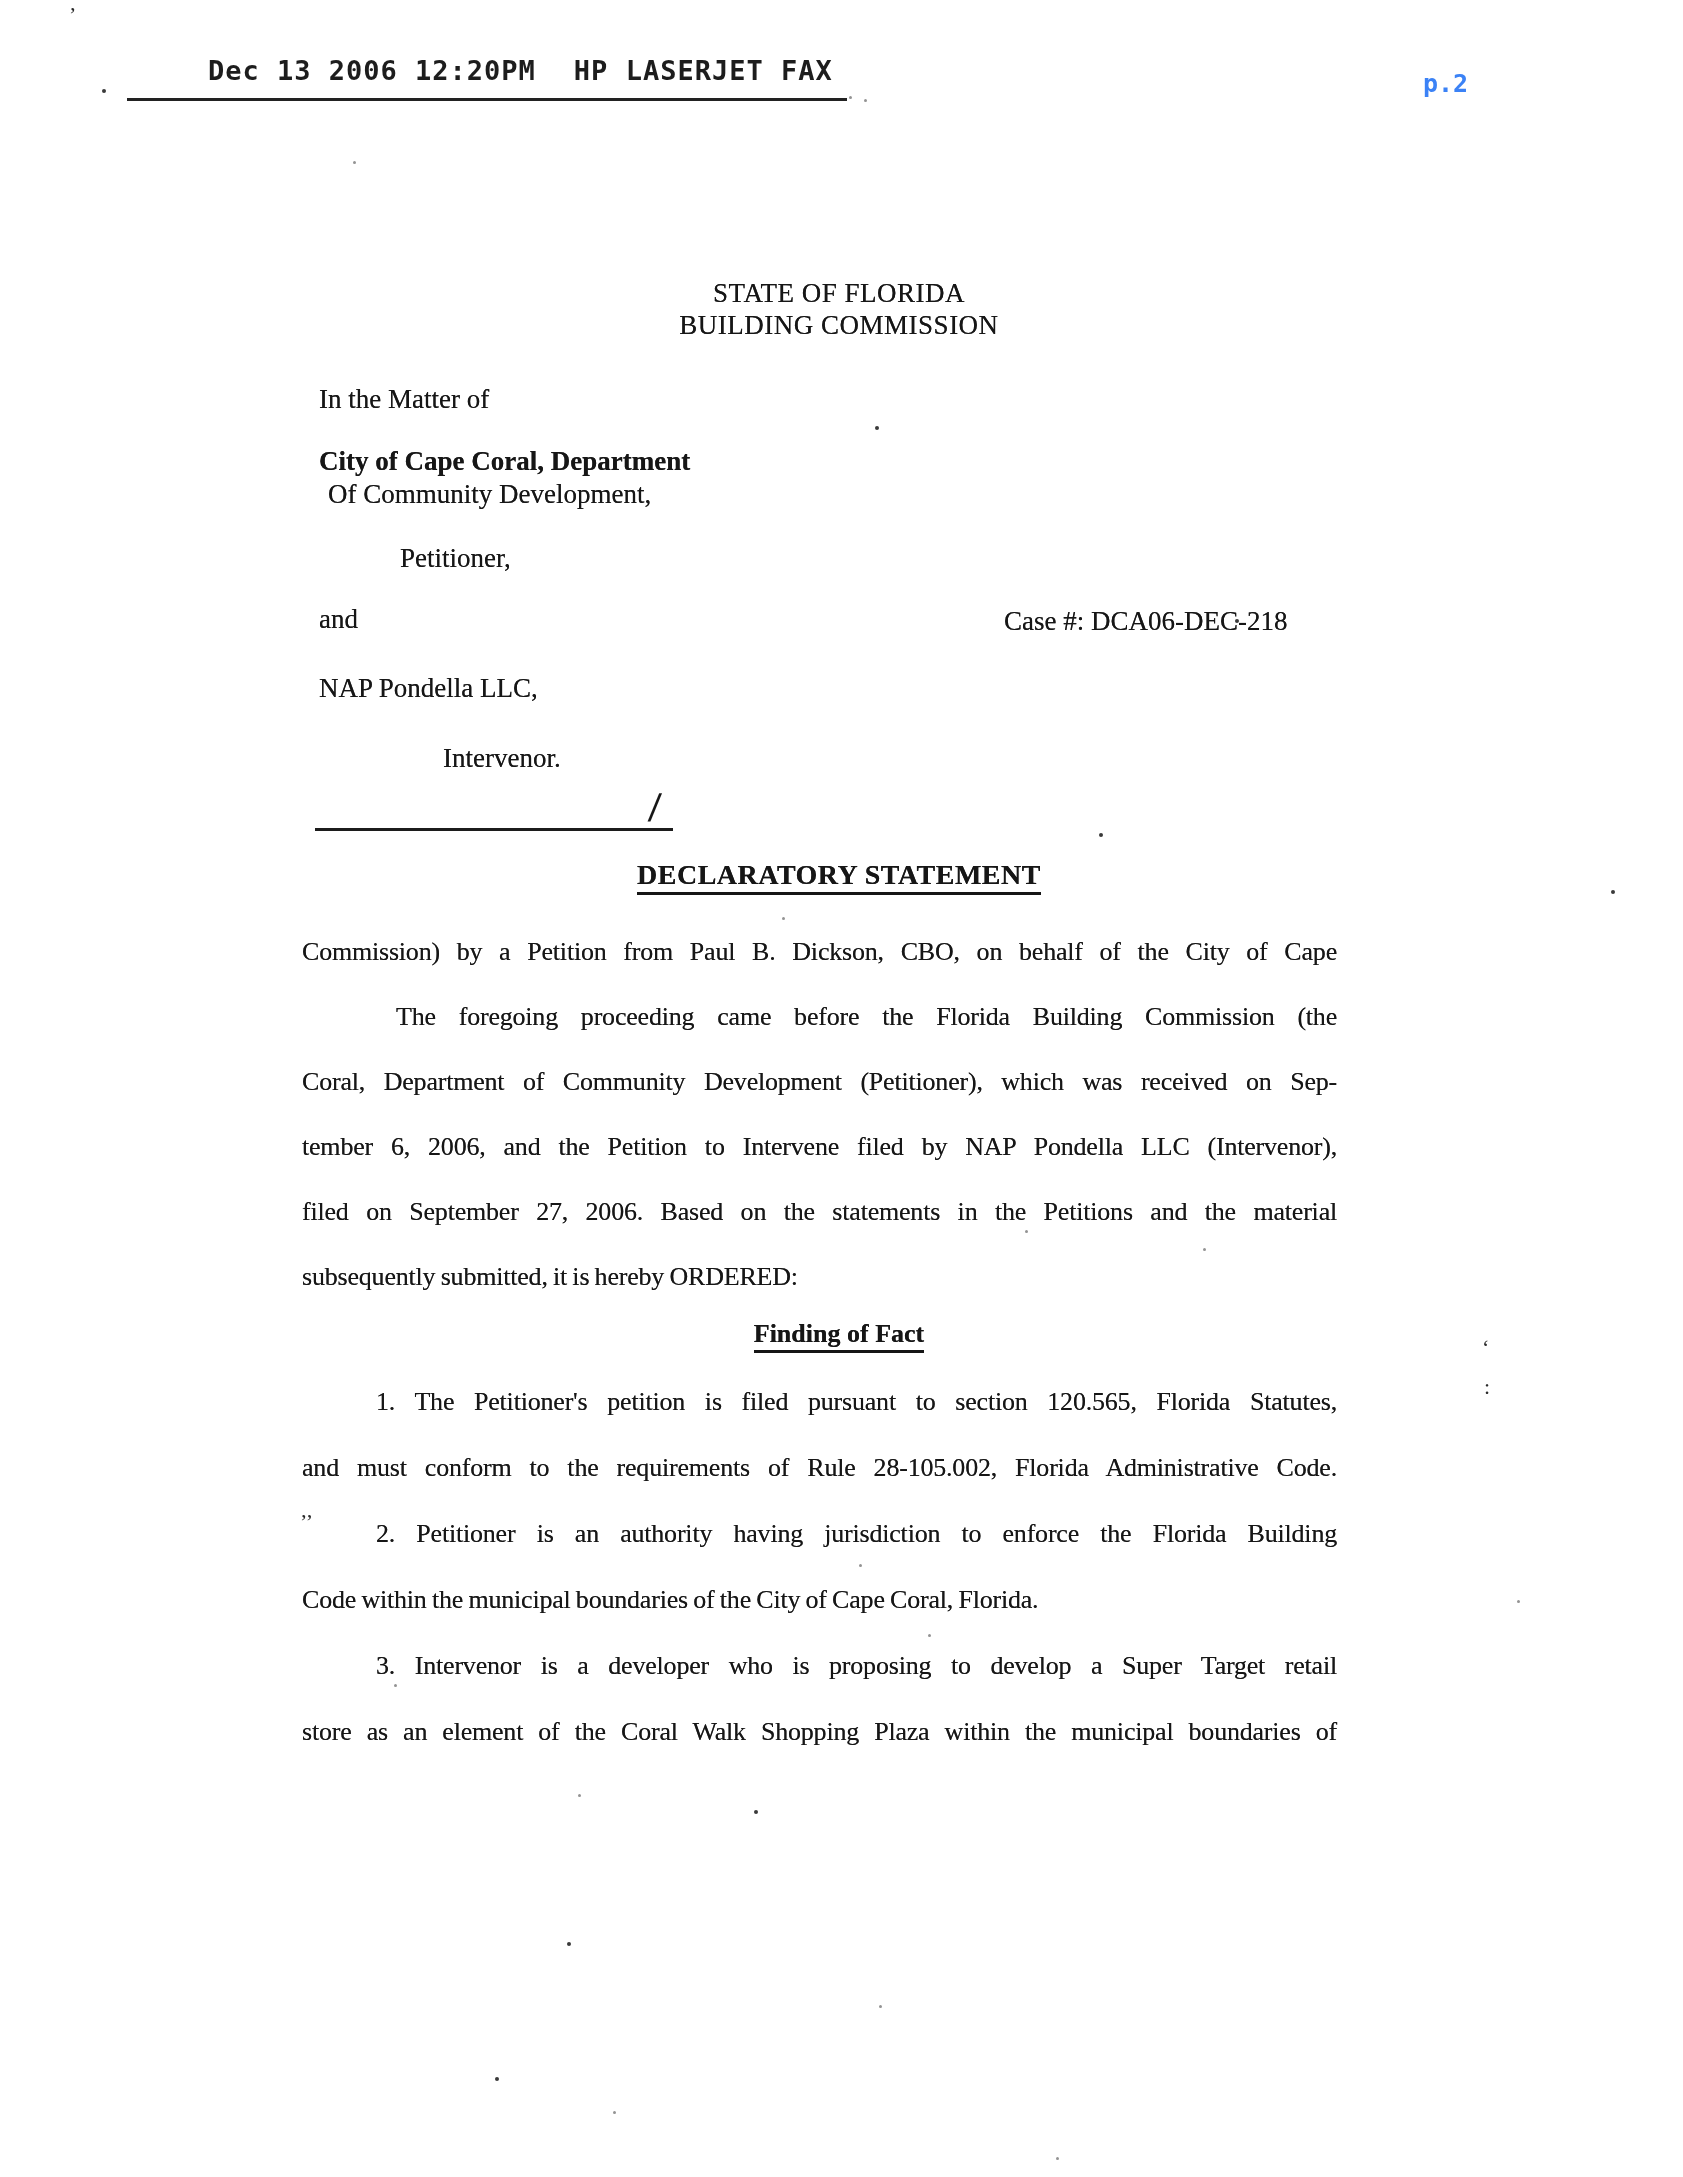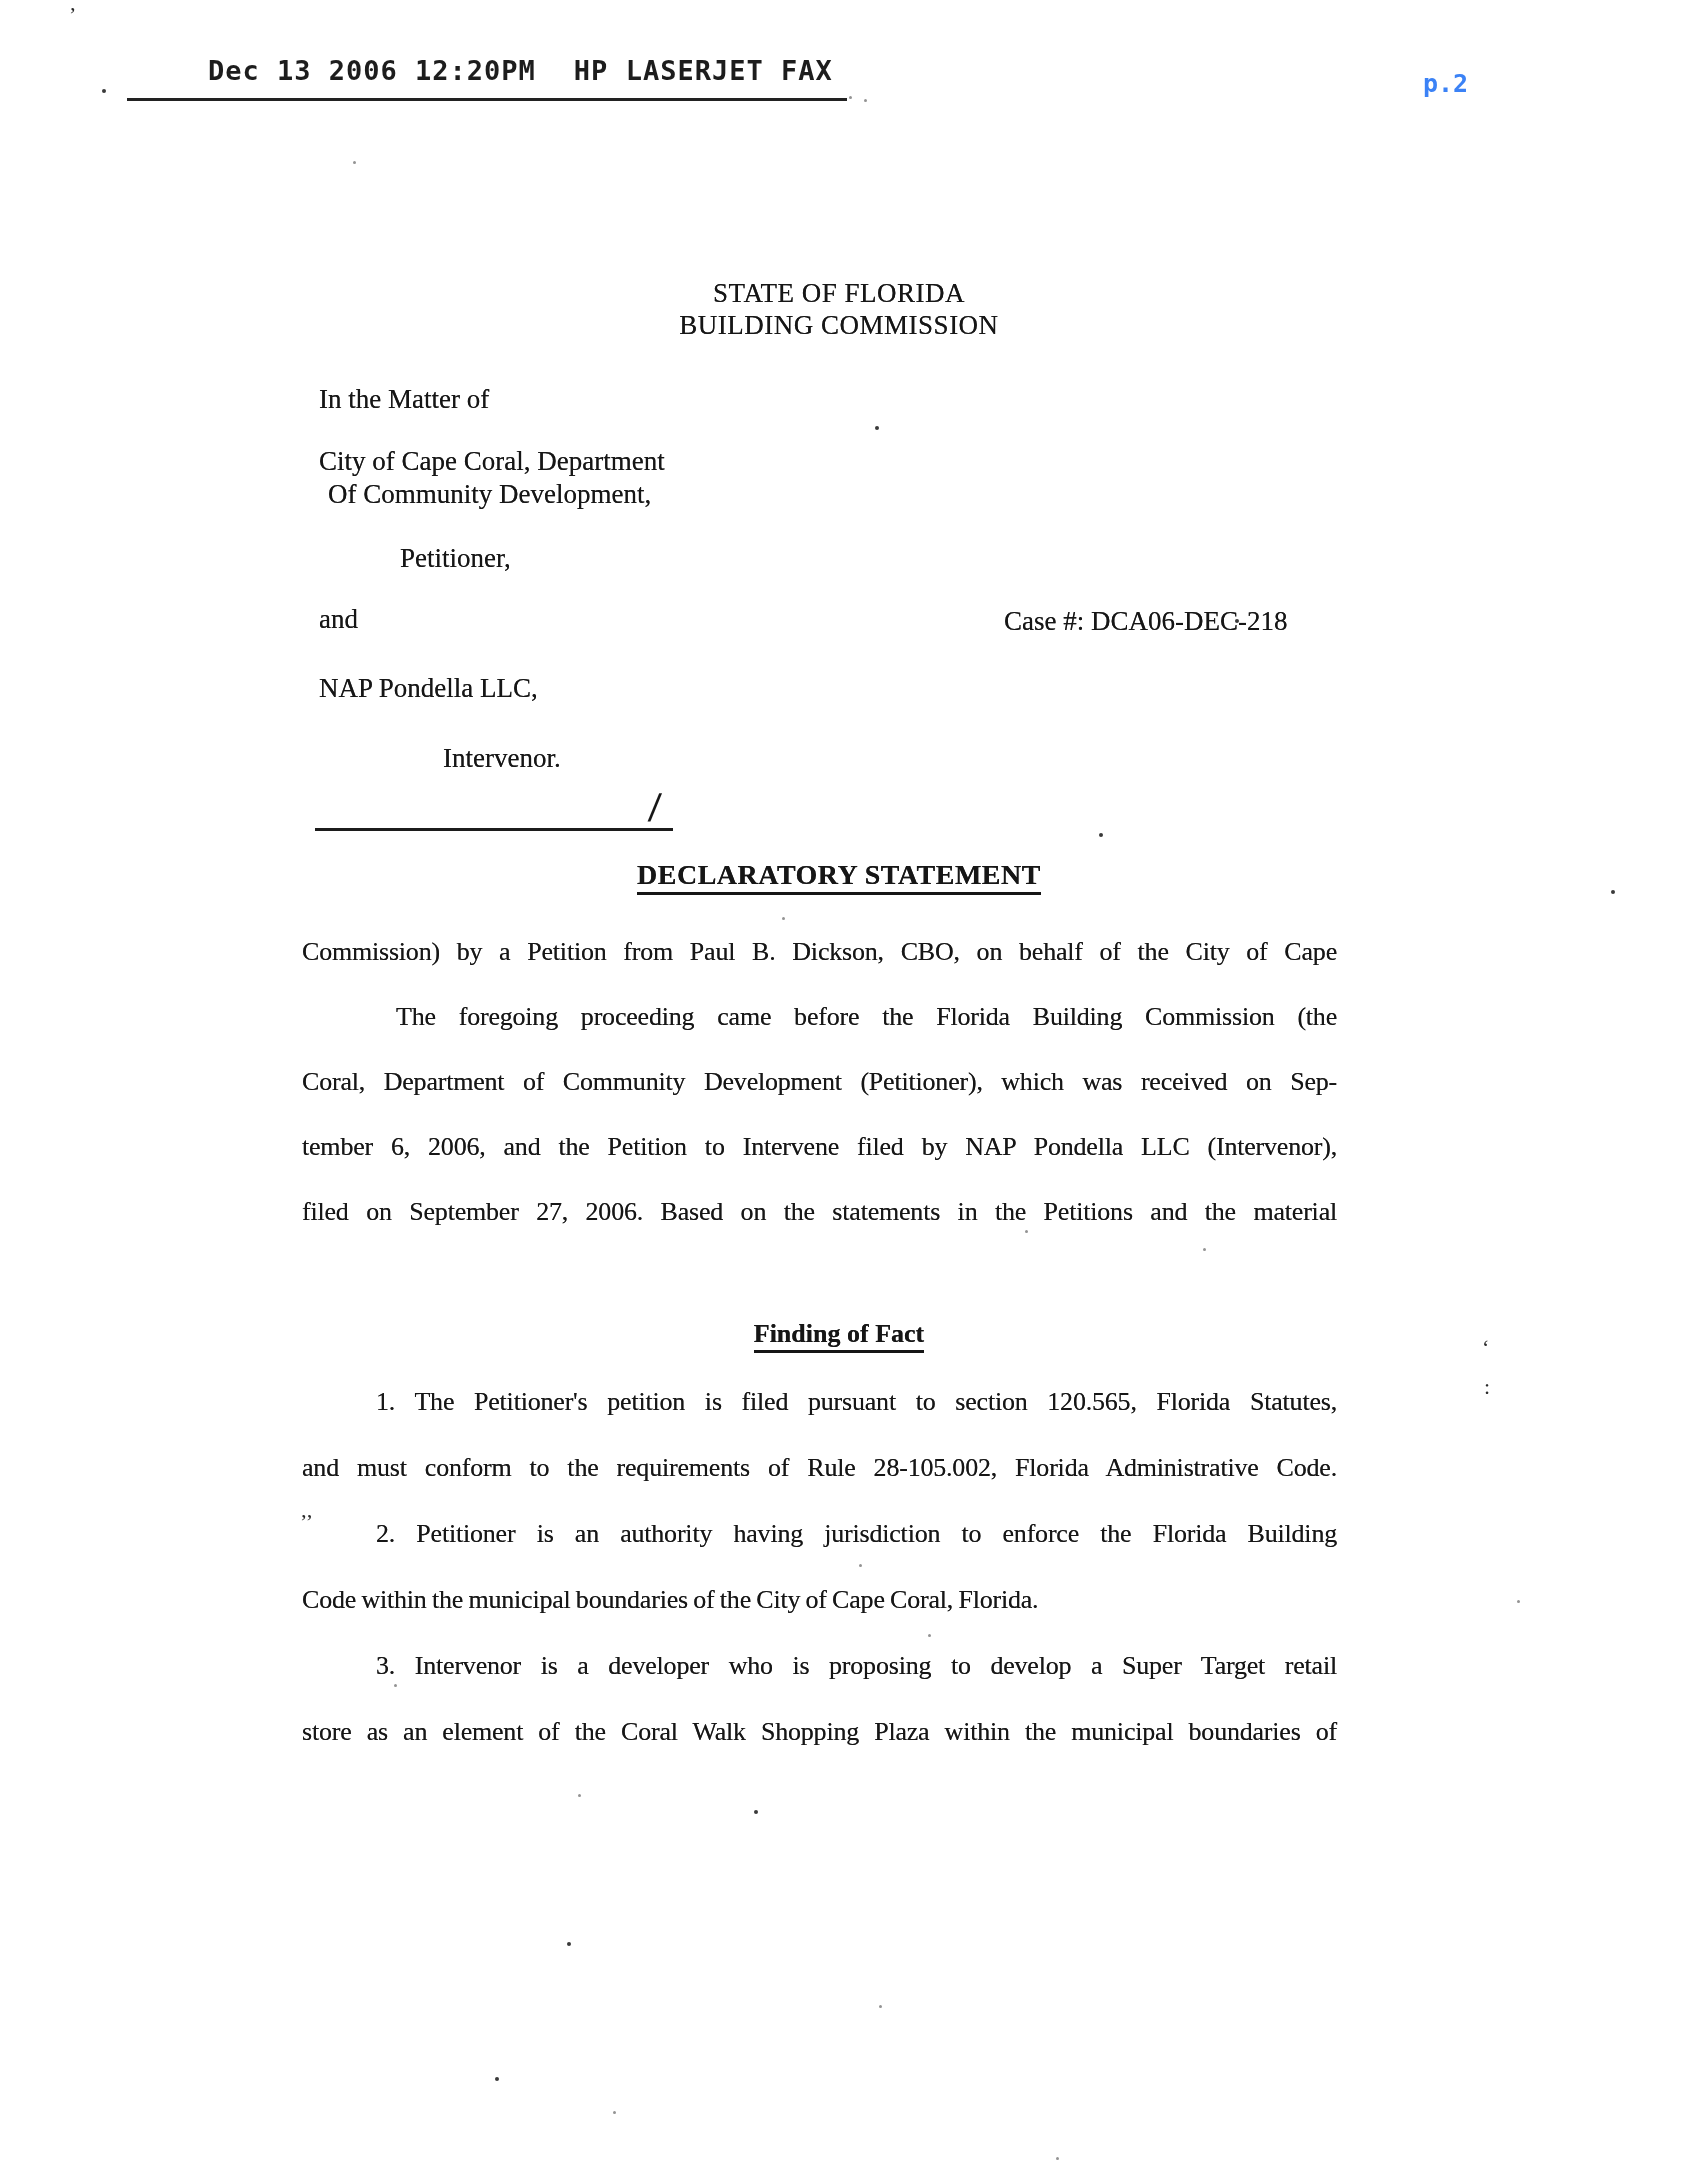--- a/index.html
+++ b/index.html
@@ -148,40 +148,41 @@
   </div>
   <div class="fax-rule"></div>
   <div class="fax-page-num">p.2</div>
 
   <div class="doc-title">
     <div>STATE OF FLORIDA</div>
     <div>BUILDING COMMISSION</div>
   </div>
 
   <div class="cap" style="left:319px; top:384px;">In the Matter of</div>
-  <div class="cap" style="left:319px; top:446px;">City of Cape Coral, Department</div>
+  <div class="cap" style="left:319px; top:446px;font-weight:bold;">City of Cape Coral, Department</div>
   <div class="cap" style="left:328px; top:479px;">Of Community Development,</div>
   <div class="cap" style="left:400px; top:543px;">Petitioner,</div>
   <div class="cap" style="left:319px; top:604px;">and</div>
   <div class="cap" style="left:1004px; top:606px;">Case #: DCA06-DEC-218</div>
   <div class="cap" style="left:319px; top:673px;text-align:center;">NAP Pondella LLC,</div>
   <div class="cap" style="left:400px; top:743px;margin-left:43px;">Intervenor.</div>
   <div class="sig-rule"></div>
   <div class="sig-slash">/</div>
 
   <div class="center-head head-declaratory">
     <span>DECLARATORY STATEMENT</span>
   </div>
 
   <div class="body-block statement-block">
     <div class="bline">Commission) by a Petition from Paul B. Dickson, CBO, on behalf of the City of Cape</div>
     <div class="bline indent-para">The foregoing proceeding came before the Florida Building Commission (the</div>
     <div class="bline">Coral, Department of Community Development (Petitioner), which was received on Sep-</div>
     <div class="bline">tember 6, 2006, and the Petition to Intervene filed by NAP Pondella LLC (Intervenor),</div>
     <div class="bline">filed on September 27, 2006.  Based on the statements in the Petitions and the material</div>
+    <div class="bline last">subsequently submitted, it is hereby ORDERED:</div>
   </div>
 
   <div class="center-head head-finding">
     <span>Finding of Fact</span>
   </div>
 
   <div class="body-block findings-block">
     <div class="bline indent-num">1.  The Petitioner's petition is filed pursuant to section 120.565, Florida Statutes,</div>
     <div class="bline">and must conform to the requirements of Rule 28-105.002, Florida Administrative Code.</div>
     <div class="bline indent-num">2.  Petitioner is an authority having jurisdiction to enforce the Florida Building</div>

